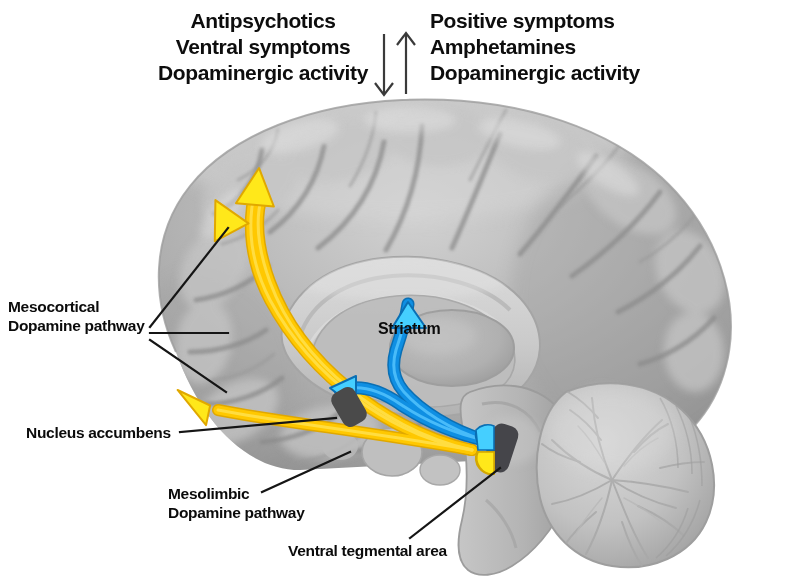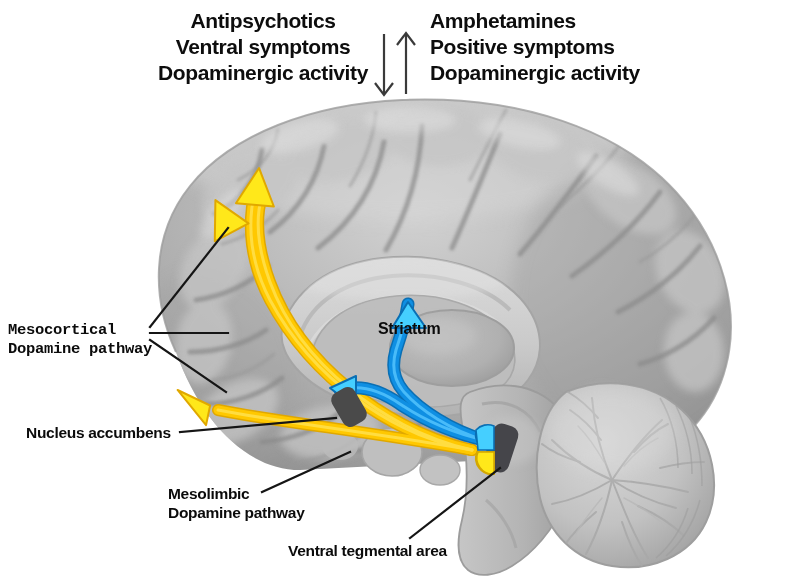--- a/index.html
+++ b/index.html
@@ -26,21 +26,21 @@
 
   .lbl{
     position:absolute;
     font-weight:bold;
     font-size:15.5px;
     line-height:19px;
     color:#0b0b0b;
     letter-spacing:-0.3px;
     white-space:nowrap;
   }
-  #lbl-mesocortical{left:8px;top:321px;font-family:Liberation Mono, monospace;}
+  #lbl-mesocortical{left:8px;top:297px;}
   #lbl-accumbens{left:26px;top:423px;}
   #lbl-mesolimbic{left:168px;top:484px;}
   #lbl-vta{left:288px;top:541px;}
   #lbl-striatum{left:378px;top:310px;font-size:16px;margin-top:9px;}
 </style>
 </head>
 <body>
 
 <div id="stage">
 
@@ -375,22 +375,22 @@
     </g>
   </svg>
 
   <div class="hdr" id="hdr-left">
     <div>Antipsychotics</div>
     <div>Ventral symptoms</div>
     <div>Dopaminergic activity</div>
   </div>
 
   <div class="hdr" id="hdr-right">
+    <div>Positive symptoms</div>
     <div>Amphetamines</div>
-    <div>Positive symptoms</div>
     <div>Dopaminergic activity</div>
   </div>
 
   <div class="lbl" id="lbl-mesocortical">
     <div>Mesocortical</div>
     <div>Dopamine pathway</div>
   </div>
 
   <div class="lbl" id="lbl-accumbens">Nucleus accumbens</div>
 

